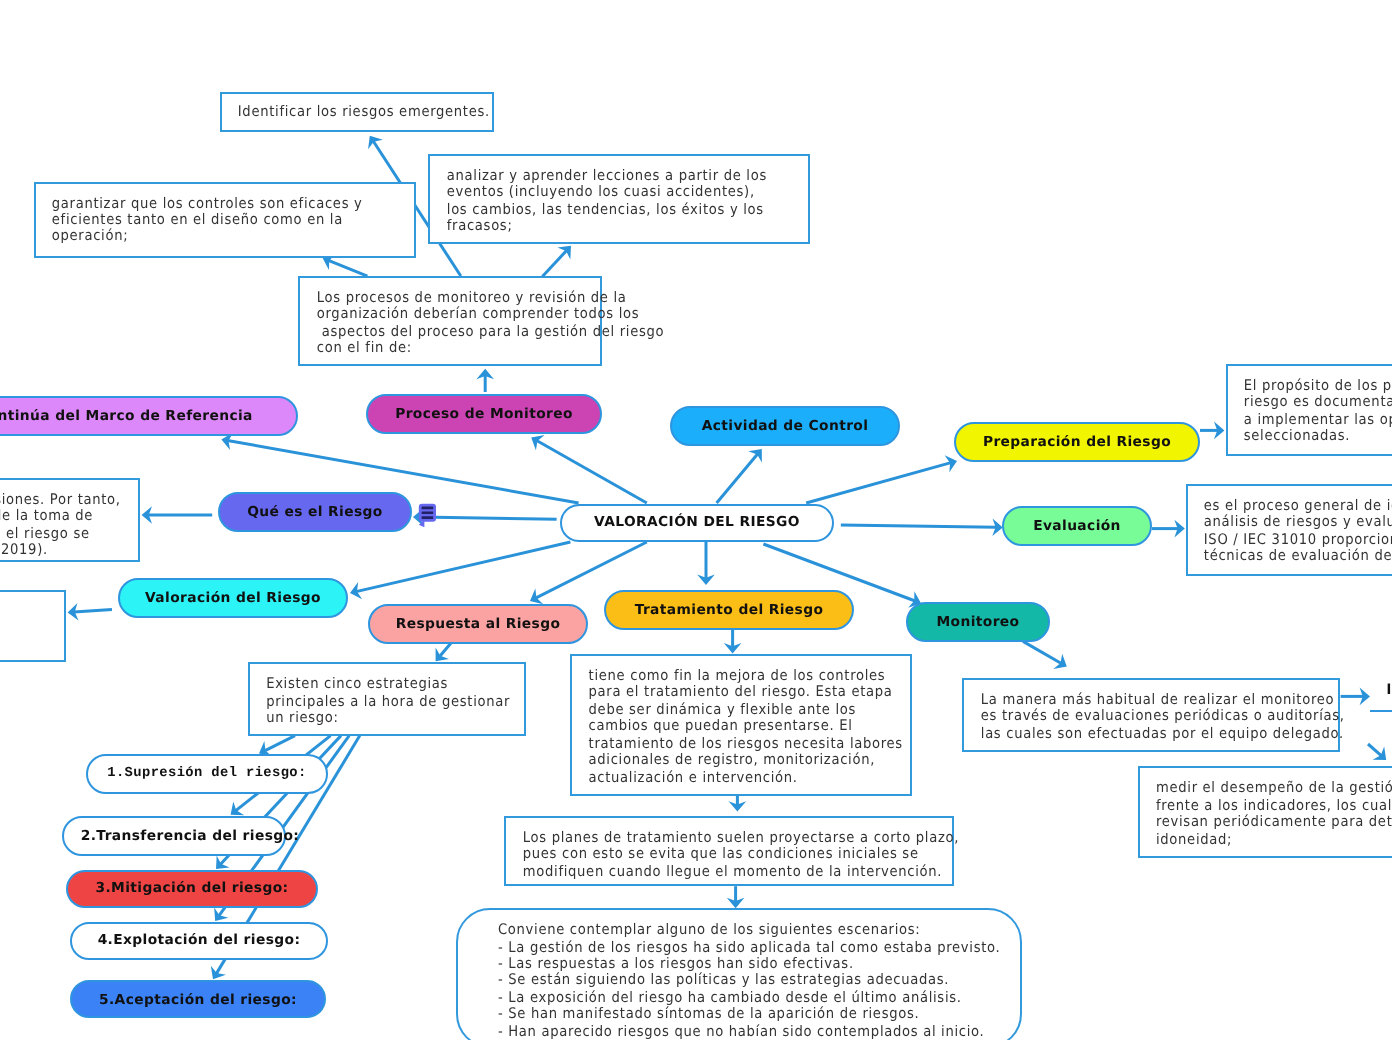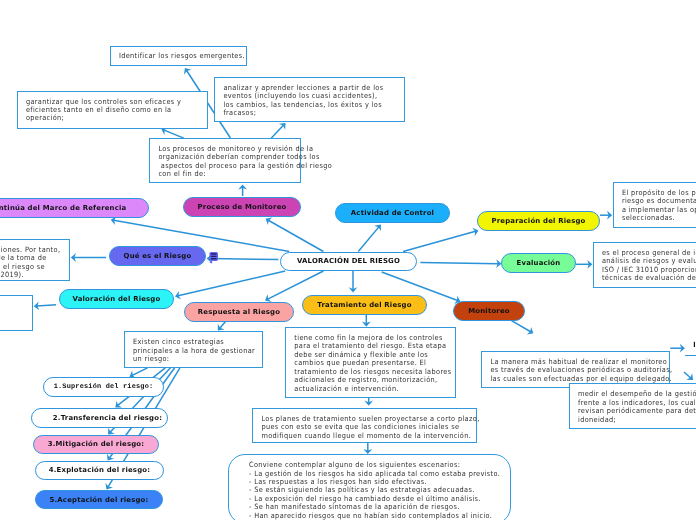--- a/index.html
+++ b/index.html
@@ -121,57 +121,57 @@
   <div class="note" style="left:284.9px;top:326.9px;width:171.5px;height:70.9px;">tiene como fin la mejora de los controles
 para el tratamiento del riesgo. Esta etapa
 debe ser dinámica y flexible ante los
 cambios que puedan presentarse. El
 tratamiento de los riesgos necesita labores
 adicionales de registro, monitorización,
 actualización e intervención.</div>
   <div class="note" style="left:252px;top:407.6px;width:225px;height:35.5px;">Los planes de tratamiento suelen proyectarse a corto plazo,
 pues con esto se evita que las condiciones iniciales se
 modifiquen cuando llegue el momento de la intervención.</div>
-  <div class="note" style="left:481px;top:351px;width:189px;height:36.5px;">La manera más habitual de realizar el monitoreo
+  <div class="note" style="left:481px;top:339px;width:189px;height:36.5px;">La manera más habitual de realizar el monitoreo
 es través de evaluaciones periódicas o auditorías,
 las cuales son efectuadas por el equipo delegado.</div>
   <div class="note" style="left:568.6px;top:383.4px;width:215px;height:45.3px;">medir el desempeño de la gestión del riesgo
 frente a los indicadores, los cuales se
 revisan periódicamente para determinar su
 idoneidad;</div>
   <div class="note rounded-note" style="left:228.2px;top:454.3px;width:283px;height:70px;border-radius:17px;padding-left:19.8px;padding-top:5.8px;">Conviene contemplar alguno de los siguientes escenarios:
 - La gestión de los riesgos ha sido aplicada tal como estaba previsto.
 - Las respuestas a los riesgos han sido efectivas.
 - Se están siguiendo las políticas y las estrategias adecuadas.
 - La exposición del riesgo ha cambiado desde el último análisis.
 - Se han manifestado síntomas de la aparición de riesgos.
 - Han aparecido riesgos que no habían sido contemplados al inicio.</div>
 
   <div class="node" style="left:280px;top:251.5px;width:137px;height:19.5px;background:#ffffff;">VALORACIÓN DEL RIESGO</div>
   <div class="node" style="left:-34px;top:197.5px;width:183px;height:20px;background:#dd88fa;">Continúa del Marco de Referencia</div>
   <div class="node" style="left:183px;top:197px;width:118px;height:20px;background:#cc44b4;">Proceso de Monitoreo</div>
   <div class="node" style="left:335px;top:203px;width:115px;height:20px;background:#1baffb;">Actividad de Control</div>
   <div class="node" style="left:477px;top:211px;width:123px;height:19.5px;background:#f1f500;">Preparación del Riesgo</div>
   <div class="node" style="left:501px;top:253px;width:75px;height:20px;background:#78fc98;">Evaluación</div>
-  <div class="node" style="left:453px;top:301px;width:72px;height:20px;background:#c2410c;">Monitoreo</div>
+  <div class="node" style="left:453px;top:301px;width:72px;height:20px;background:#14b8a6;">Monitoreo</div>
   <div class="node" style="left:302px;top:295px;width:125px;height:20px;background:#fbbe17;">Tratamiento del Riesgo</div>
   <div class="node" style="left:184px;top:302px;width:110px;height:20px;background:#fba3a3;">Respuesta al Riesgo</div>
   <div class="node" style="left:59px;top:289px;width:115px;height:20px;background:#2bf3f6;">Valoración del Riesgo</div>
   <div class="node" style="left:109px;top:246px;width:97px;height:19.5px;background:#6668f0;">Qué es el Riesgo</div>
 
   <div class="noteicon" style="left:209px;top:250px;width:14px;height:16px;">
     <svg viewBox="0 0 14 16" width="14" height="16">
       <path d="M0.4 12.4 L3.2 10 L3.2 13.6 Z" fill="#6668f0"></path>
       <rect x="0.4" y="1.9" width="8.6" height="9" rx="1.6" fill="#6668f0"></rect>
       <rect x="1.8" y="3.3" width="5.8" height="1.35" rx="0.3" fill="#232267"></rect>
       <rect x="1.8" y="5.7" width="5.8" height="1.35" rx="0.3" fill="#232267"></rect>
       <rect x="1.8" y="8.1" width="5.8" height="1.35" rx="0.3" fill="#232267"></rect>
     </svg>
   </div>
 
   <div class="node strat" style="left:43px;top:376.6px;width:121px;height:20.1px;background:#fff;font-family:Liberation Mono, monospace;">1.Supresión del riesgo:</div>
-  <div class="node strat" style="left:31px;top:408px;width:137px;height:19.5px;background:#fff;padding-left:16px;">2.Transferencia del riesgo:</div>
-  <div class="node strat" style="left:33px;top:434.9px;width:126px;height:18.7px;background:#f9a8d4;">3.Mitigación del riesgo:</div>
+  <div class="node strat" style="left:31px;top:408px;width:112px;height:19.5px;background:#fff;padding-left:16px;">2.Transferencia del riesgo:</div>
+  <div class="node strat" style="left:33px;top:434.9px;width:126px;height:18.7px;background:#ef4444;">3.Mitigación del riesgo:</div>
   <div class="node strat" style="left:35px;top:460.7px;width:129px;height:19.6px;background:#fff;">4.Explotación del riesgo:</div>
   <div class="node strat" style="left:35px;top:490.3px;width:128px;height:18.7px;background:#3b82f6;">5.Aceptación del riesgo:</div>
 
   <div class="node" style="left:684.9px;top:336px;width:120px;height:19.5px;background:#fff;justify-content:flex-start;padding-left:8.3px;border-radius:0;border-top:none;border-left:none;">la</div>
 </div>
 
 </body></html>

